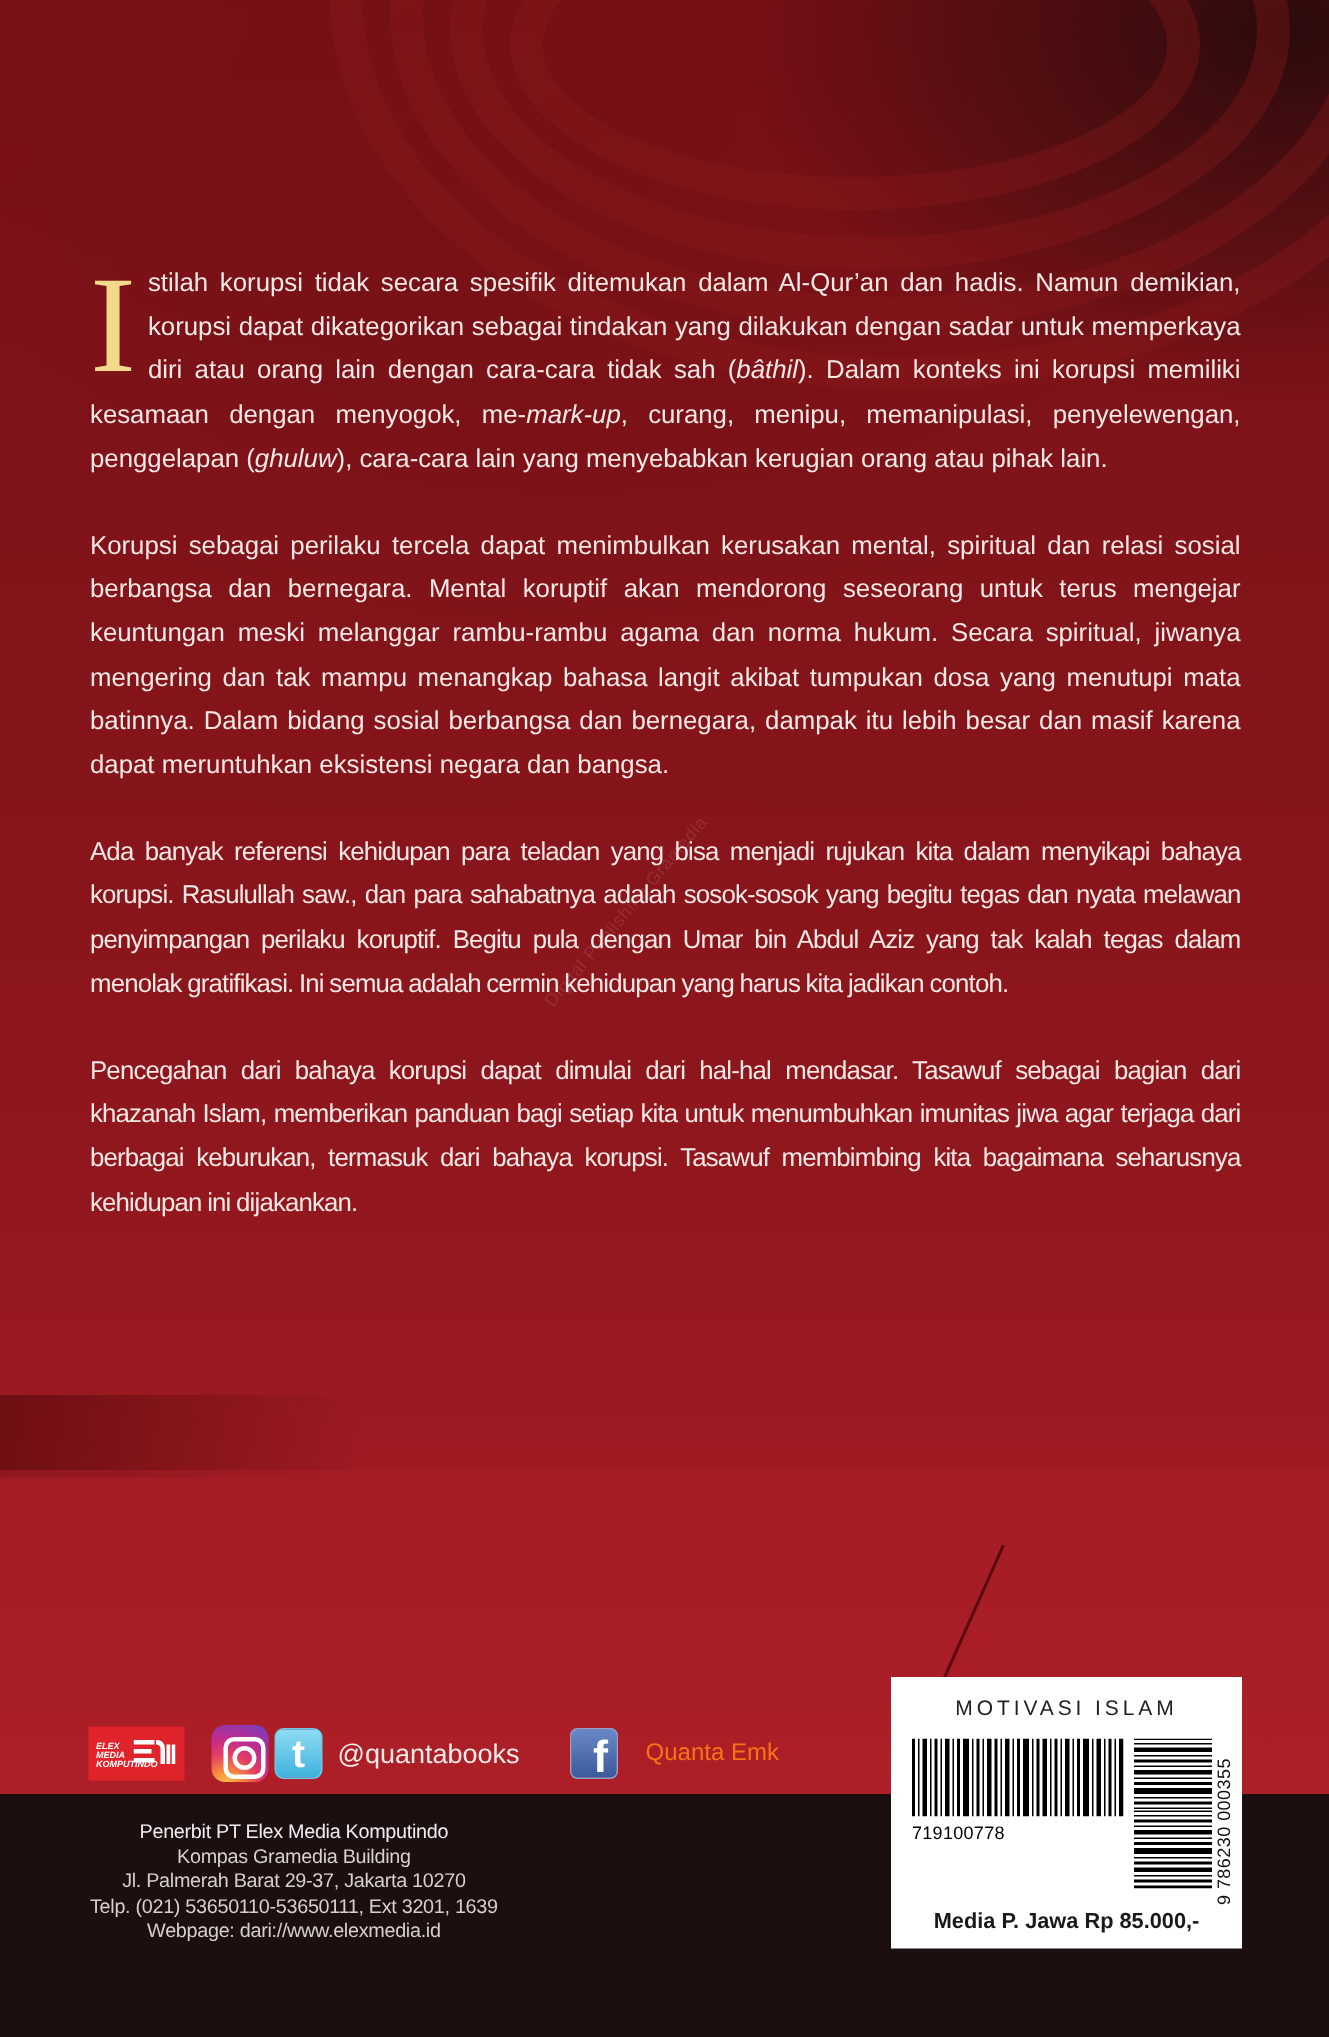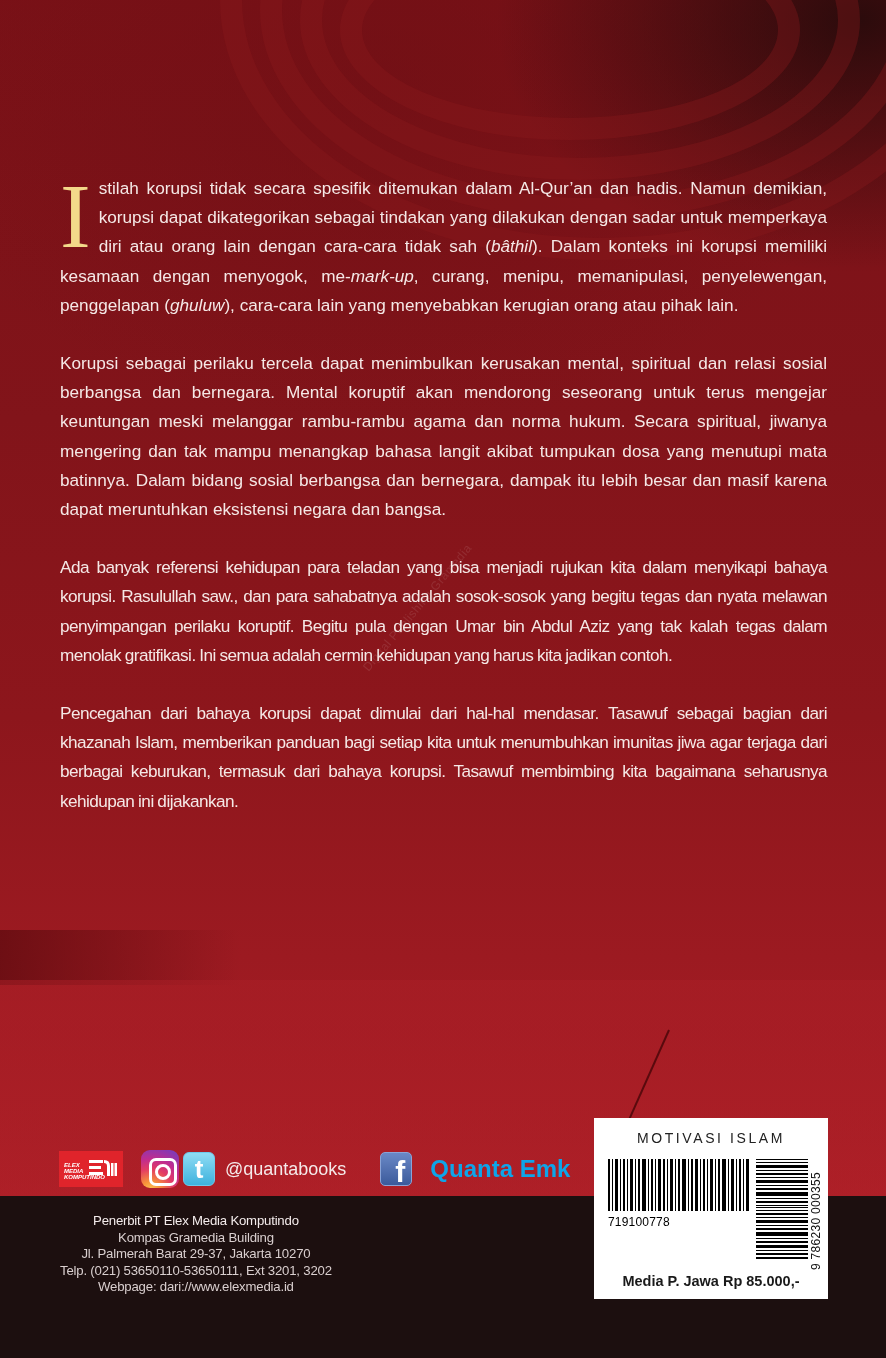--- a/index.html
+++ b/index.html
@@ -93,21 +93,21 @@
   }
   .social-handle { color: #f5eaea; font-size: 18px; margin-right: 34px; }
   .icon-fb {
     width: 32px; height: 34px; border-radius: 5px;
     background: linear-gradient(180deg, #6a88c6, #3b5a9b);
     border: 1px solid #8aa3d6;
     color: #fff; font-weight: bold; font-size: 30px; line-height: 38px;
     text-align: right; padding-right: 6px; font-family: "Liberation Sans", sans-serif;
     margin-right: 18px; overflow: hidden;
   }
-  .fb-name { color: #0ea5e9; font-size: 24px; font-weight: bold; }
+  .fb-name { color: #f97316; font-size: 16px; }
 
   .publisher {
     position: absolute; left: 60px; top: 1213px; color: #d9cfcf;
     font-size: 13.2px; line-height: 16.6px; letter-spacing: -0.2px; text-align: center;
   }
   .publisher .pub-name { color: #f4ecec; font-weight: normal; }
 
   .barcode-box {
     position: absolute; left: 594px; top: 1118px; width: 234px; height: 181px;
     background: #ffffff;
@@ -179,21 +179,21 @@
   <div class="icon-tw">t</div>
   <span class="social-handle">@quantabooks</span>
   <div class="icon-fb">f</div>
   <span class="fb-name">Quanta Emk</span>
 </div>
 
 <div class="publisher">
   <div class="pub-name">Penerbit PT Elex Media Komputindo</div>
   <div>Kompas Gramedia Building</div>
   <div>Jl. Palmerah Barat 29-37, Jakarta 10270</div>
-  <div>Telp. (021) 53650110-53650111, Ext 3201, 3202</div>
+  <div>Telp. (021) 53650110-53650111, Ext 3201, 1639</div>
   <div>Webpage: dari://www.elexmedia.id</div>
 </div>
 
 <div class="barcode-box">
   <div class="category">MOTIVASI ISLAM</div>
   <svg class="barcode-main" viewBox="0 0 141 52" preserveAspectRatio="none">
     <g fill="#000">
       <rect x="0" y="0" width="2" height="52"></rect>
         <rect x="4" y="0" width="1" height="52"></rect>
         <rect x="7" y="0" width="3" height="52"></rect>

